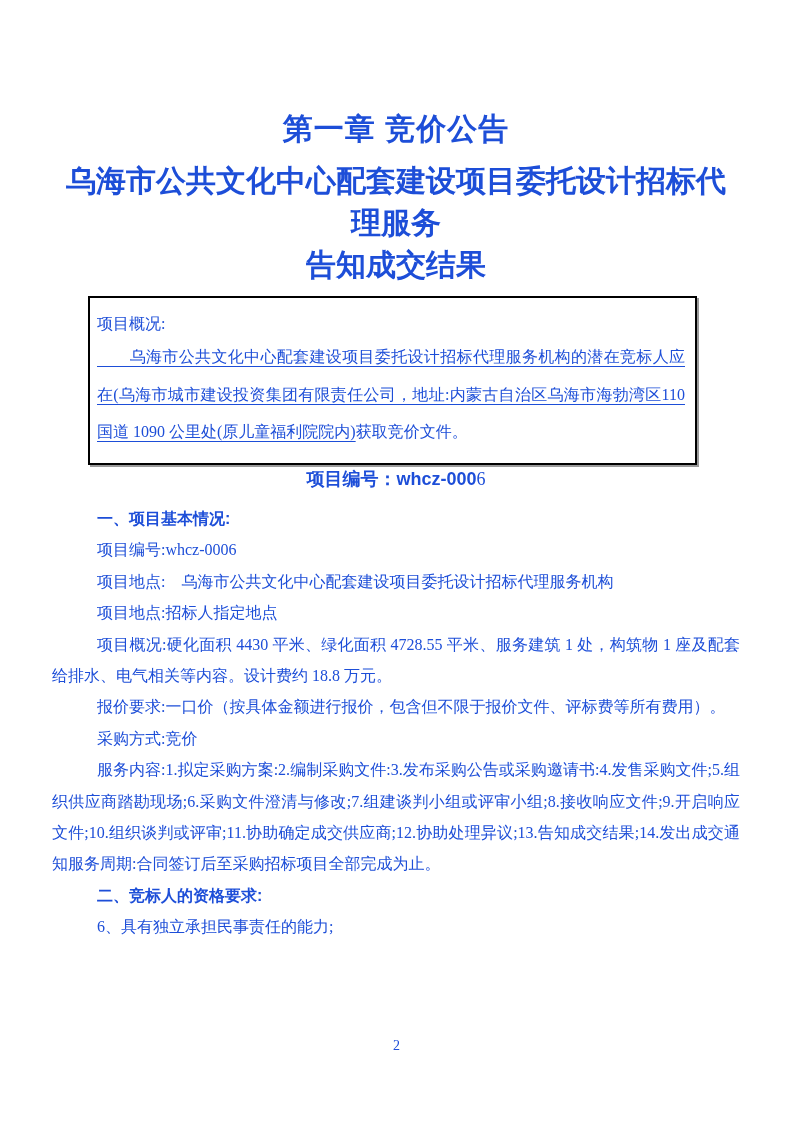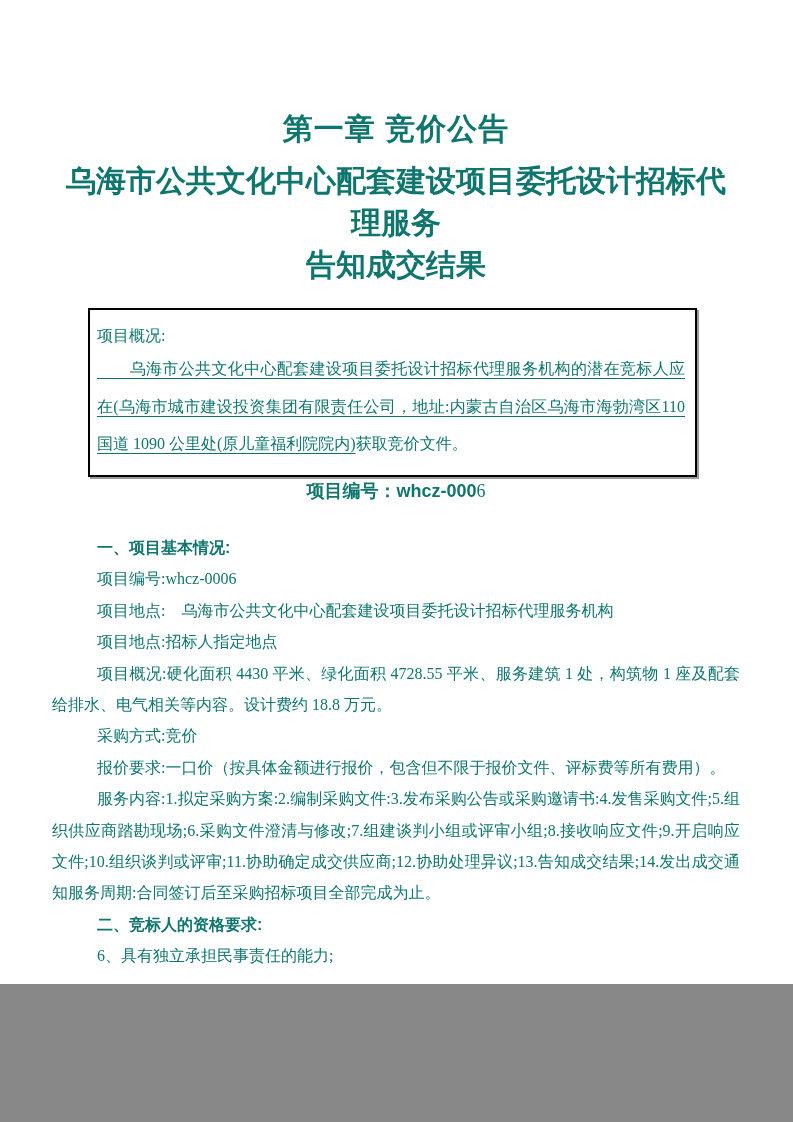--- a/index.html
+++ b/index.html
@@ -1,23 +1,23 @@
 <!DOCTYPE html>
 <html><head>
 <meta charset="utf-8">
 <style>
   * { margin: 0; padding: 0; box-sizing: border-box; }
   html, body { background: #888; }
   .page {
     position: relative;
     width: 793px;
-    height: 984px;
+    height: 1122px;
     margin: 0 auto;
     background: #ffffff;
-    color: #0f766e;
+    color: #1d4ed8;
     font-family: "Liberation Serif", serif;
     overflow: hidden;
   }
   .content {
     padding: 0 53px 0 52px; 
   }
   .chapter-title {
     padding-top: 110px;
     text-align: center;
     font-family: "Liberation Sans", sans-serif;
@@ -28,21 +28,21 @@
   }
   .doc-title {
     margin-top: 12px;
     text-align: center;
     font-family: "Liberation Sans", sans-serif;
     font-weight: bold;
     font-size: 30px;
     line-height: 42px;
   }
   .overview-box {
-    margin-top: 22px;
+    margin-top: 10px;
     margin-left: 36px;  
     width: 609px;       
     height: 169px;
     border: 2px solid #000000;
     box-shadow: 2px 2px 0 #9a9a9a;
     padding: 11px 10px 0 7px;
     font-size: 16px;
   }
   .overview-label {
     line-height: 29px;
@@ -58,21 +58,21 @@
     font-size: 18px;
     line-height: 25px;
     font-weight: bold;
     font-family: "Liberation Sans", sans-serif;
   }
   .project-no-heading .regular {
     font-weight: normal;
     font-family: "Liberation Serif", serif;
   }
   .body-text {
-    margin-top: 28px;
+    margin-top: 11px;
     font-size: 16px;
     line-height: 31.4px;
   }
   .para {
     text-indent: 45px;
     text-align: justify;
   }
   .para.h-bold {
     font-family: "Liberation Sans", sans-serif;
     font-weight: bold;
@@ -111,22 +111,22 @@
     <div class="project-no-heading">
       <span>项目编号：whcz-000</span><span class="regular">6</span>
     </div>
 
     <div class="body-text">
       <p class="para h-bold">一、项目基本情况:</p>
       <p class="para">项目编号:whcz-0006</p>
       <p class="para">项目地点:　乌海市公共文化中心配套建设项目委托设计招标代理服务机构</p>
       <p class="para">项目地点:招标人指定地点</p>
       <p class="para">项目概况:硬化面积 4430 平米、绿化面积 4728.55 平米、服务建筑 1 处，构筑物 1 座及配套给排水、电气相关等内容。设计费约 18.8 万元。</p>
+      <p class="para">报价要求:一口价（按具体金额进行报价，包含但不限于报价文件、评标费等所有费用）。</p>
       <p class="para">采购方式:竞价</p>
-      <p class="para">报价要求:一口价（按具体金额进行报价，包含但不限于报价文件、评标费等所有费用）。</p>
       <p class="para">服务内容:1.拟定采购方案:2.编制采购文件:3.发布采购公告或采购邀请书:4.发售采购文件;5.组织供应商踏勘现场;6.采购文件澄清与修改;7.组建谈判小组或评审小组;8.接收响应文件;9.开启响应文件;10.组织谈判或评审;11.协助确定成交供应商;12.协助处理异议;13.告知成交结果;14.发出成交通知服务周期:合同签订后至采购招标项目全部完成为止。</p>
       <p class="para h-bold">二、竞标人的资格要求:</p>
       <p class="para">6、具有独立承担民事责任的能力;</p>
     </div>
 
   </div>
 
   <div class="page-number">2</div>
 </div>
 

